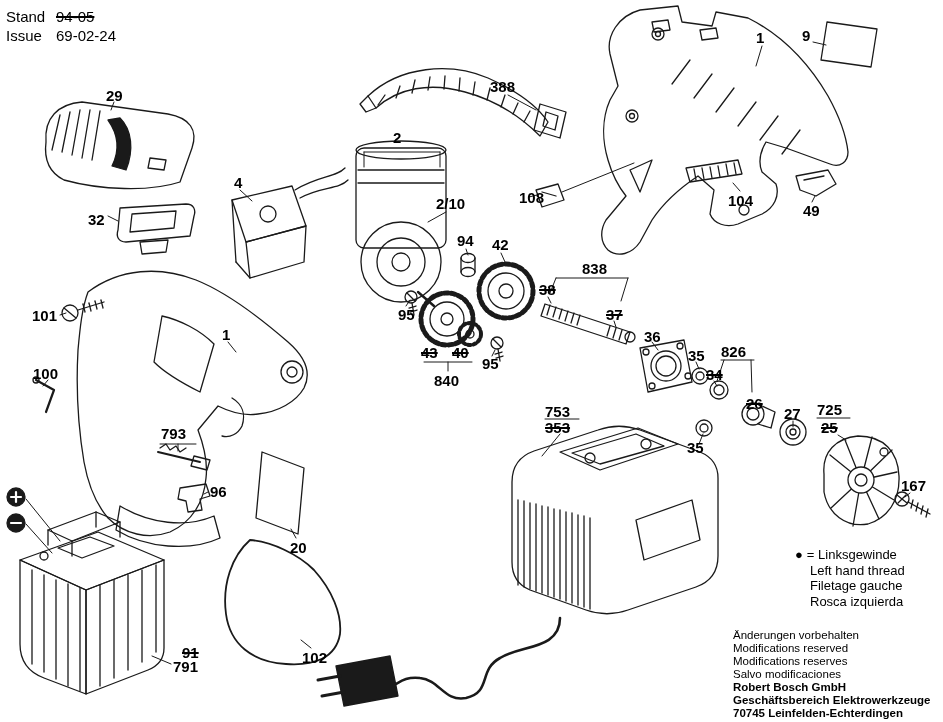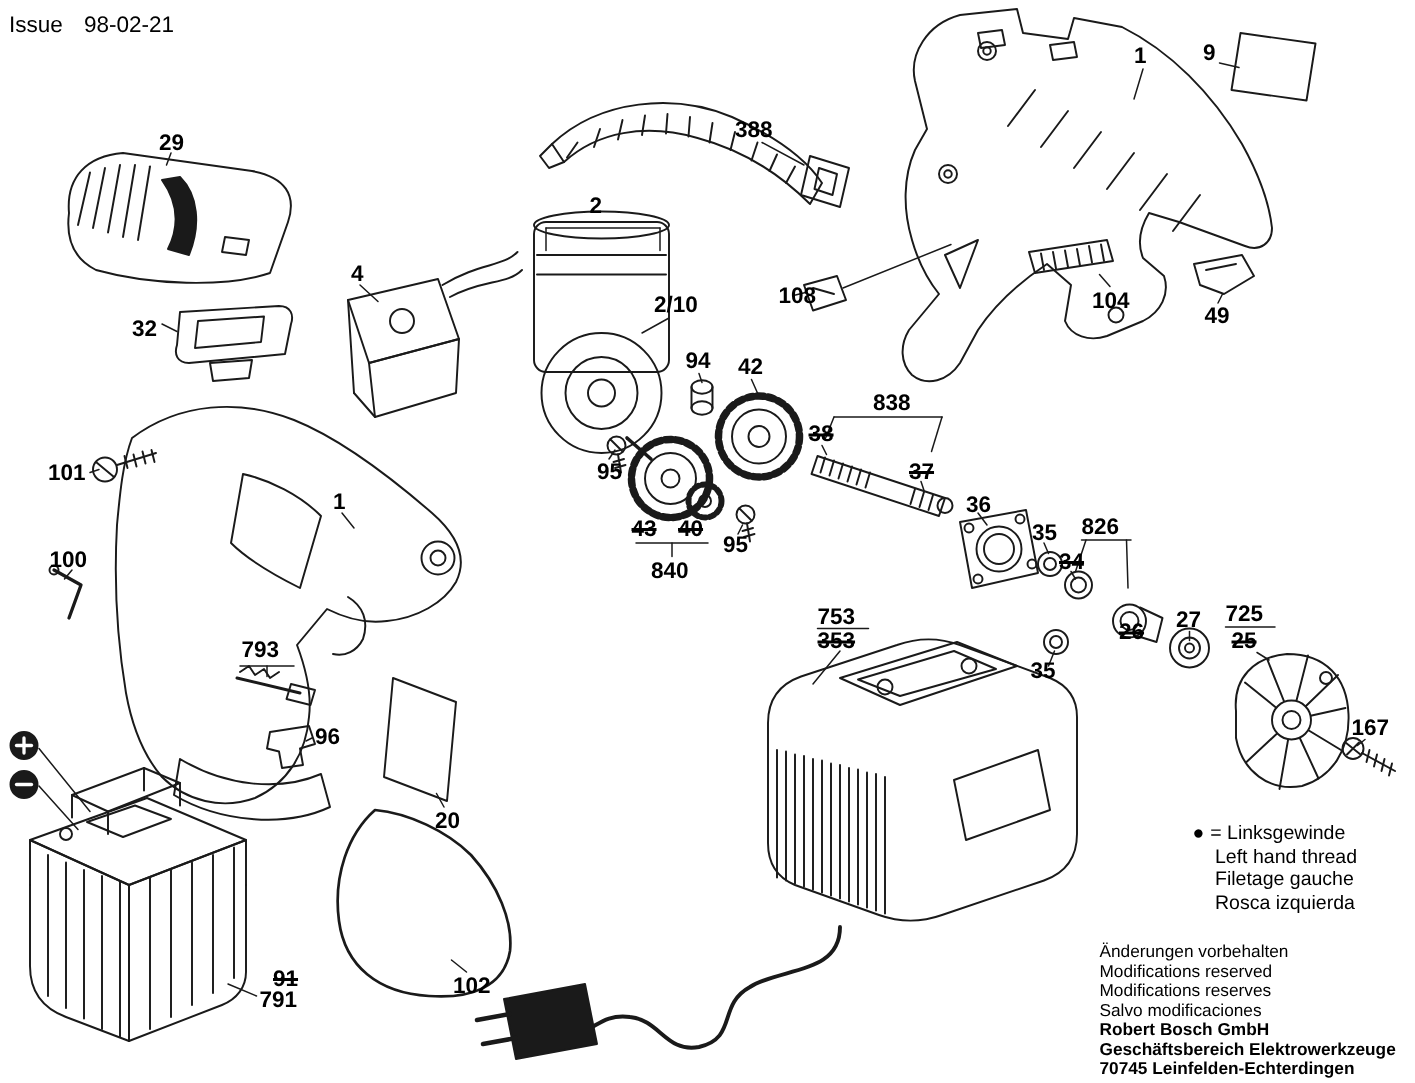--- a/index.html
+++ b/index.html
@@ -20,21 +20,24 @@
   .legend .indent{margin-left:15px;}
   .footer{position:absolute;left:733px;top:629px;font-size:11.5px;line-height:13px;z-index:5;}
 </style>
 </head>
 <body>
 
 <div class="page">
 
   <header>
     <div class="meta-line">
-      <span class="meta-label">Issue</span><span>98-02-21</span>
+      <span class="meta-label">Stand</span><span class="struck">94-05</span>
+    </div>
+    <div class="meta-line">
+      <span class="meta-label">Issue</span><span>69-02-24</span>
     </div>
   </header>
 
   <svg class="art" width="943" height="722" viewBox="0 0 943 722" fill="none" stroke="#1a1a1a" stroke-width="1.3" stroke-linejoin="round" stroke-linecap="round">
 
     <g>
       <path d="M640,10 L678,6 L682,22 L712,26 L716,12 L748,18 C780,34 808,62 828,96 C838,114 846,134 848,152 C848,162 840,168 830,164 L786,148 L766,142 C760,152 758,162 762,172 L776,184 C780,196 774,208 762,214 L738,224 C726,228 714,224 710,214 L714,190 L698,176 C680,188 664,202 652,220 L640,242 C632,254 618,258 608,250 C600,242 600,230 606,220 L626,196 C618,186 612,174 608,160 C602,140 602,118 610,100 L618,86 L610,54 C606,36 618,16 640,10 Z"></path>
       <path d="M652,22 L668,20 L670,30 L654,32 Z M700,30 L716,28 L718,38 L702,40 Z"></path>
       <path d="M630,170 L652,160 L640,192 Z"></path>
       <line x1="690" y1="60" x2="672" y2="84"></line>
@@ -419,21 +422,21 @@
       <span class="part-label" style="left: 802px; top: 28px;">9</span>
       <span class="part-label" style="left: 728px; top: 193px;">104</span>
       <span class="part-label" style="left: 803px; top: 203px;">49</span>
       <span class="part-label" style="left: 582px; top: 261px;">838</span>
       <span class="part-label struck" style="left: 539px; top: 282px;">38</span>
       <span class="part-label struck" style="left: 606px; top: 307px;">37</span>
       <span class="part-label" style="left: 644px; top: 329px;">36</span>
       <span class="part-label" style="left: 688px; top: 348px;">35</span>
       <span class="part-label struck" style="left: 706px; top: 367px;">34</span>
       <span class="part-label" style="left: 721px; top: 344px;">826</span>
-      <span class="part-label struck" style="left: 746px; top: 396px; margin-top: 18px;">26</span>
+      <span class="part-label struck" style="left: 746px; top: 396px;">26</span>
       <span class="part-label" style="left: 784px; top: 406px;">27</span>
       <span class="part-label" style="left: 817px; top: 402px;">725</span>
       <span class="part-label struck" style="left: 821px; top: 420px;">25</span>
       <span class="part-label" style="left: 901px; top: 478px;">167</span>
       <span class="part-label" style="left: 687px; top: 440px;">35</span>
       <span class="part-label" style="left: 545px; top: 404px;">753</span>
       <span class="part-label struck" style="left: 545px; top: 420px;">353</span>
       <span class="part-label" style="left: 161px; top: 426px;">793</span>
       <span class="part-label" style="left: 210px; top: 484px;">96</span>
       <span class="part-label" style="left: 222px; top: 327px;">1</span>

